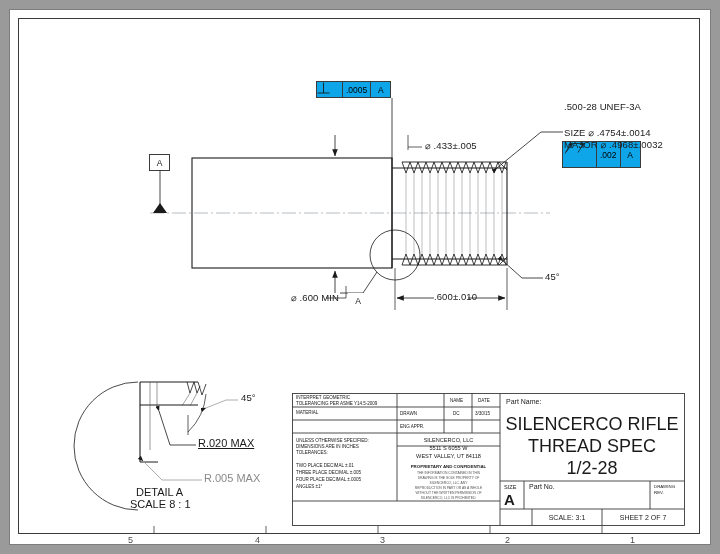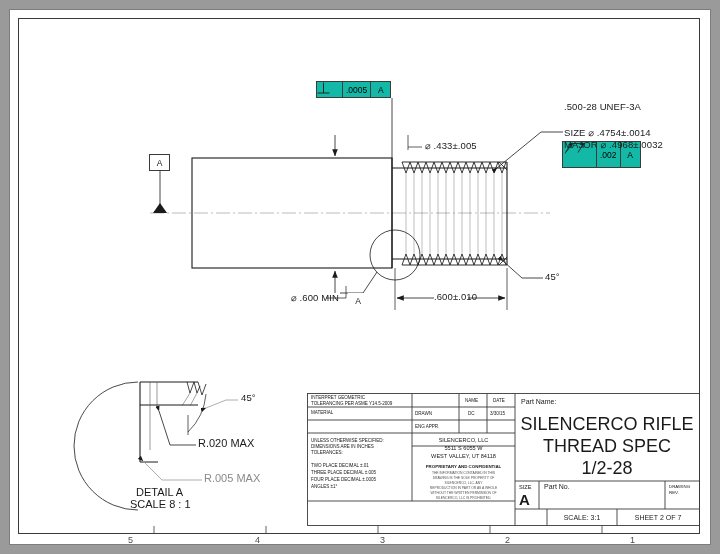--- a/index.html
+++ b/index.html
@@ -24,21 +24,21 @@
     box-sizing:border-box;
   }
   svg{position:absolute;left:0;top:0;}
   .txt{position:absolute;color:#1a1a1a;white-space:nowrap;line-height:1.12;}
   .dim{font-size:9.5px;letter-spacing:.1px;}
   .zone{font-size:9px;color:#4a4a4a;}
   .tbtxt{position:absolute;color:#1a1a1a;white-space:nowrap;line-height:1.15;}
   .tiny{font-size:4.6px;letter-spacing:-.05px;}
   .sm{font-size:5.6px;}
   .md{font-size:7px;}
-  .fcf{position:absolute;box-sizing:border-box;border:1px solid #3b3b3b;display:flex;align-items:stretch;background:#14b8a6;}
+  .fcf{position:absolute;box-sizing:border-box;border:1px solid #3b3b3b;display:flex;align-items:stretch;background:#0ea5e9;}
   .fcf > div{display:flex;align-items:center;justify-content:center;border-right:1px solid #3b3b3b;padding:0 3px;font-size:8.5px;}
   .fcf > div:last-child{border-right:none;}
   .datbox{position:absolute;box-sizing:border-box;border:1px solid #3b3b3b;background:#fff;
           display:flex;align-items:center;justify-content:center;font-size:8.5px;color:#1a1a1a;}
   .center{text-align:center;}
 </style>
 </head>
 <body>
 
 <div id="sheet">
@@ -194,32 +194,32 @@
 
   <div class="txt dim" style="left:554px;top:92px;">.500-28 UNEF-3A</div>
   <div class="txt dim" style="left:554px;top:106px;margin-top:24px;">MAJOR  ⌀ .4968±.0032</div>
   <div class="txt dim" style="left:554px;top:118px;">SIZE  ⌀ .4754±.0014</div>
 
   <div class="txt dim" style="left:535px;top:262px;">45°</div>
 
   <div class="txt dim" style="left:424px;top:282px;">.600±.010</div>
 
   <div class="txt dim" style="left:231px;top:383px;">45°</div>
-  <div class="txt" style="left:188px;top:427px;font-size:11px;">R.020 MAX</div>
+  <div class="txt" style="left:188px;top:427px;font-size:11px;text-decoration:underline;">R.020 MAX</div>
   <div class="txt" style="left:194px;top:462px;font-size:11px;color:#8a8a8a;">R.005 MAX</div>
   <div class="txt center" style="left:126px;top:476px;font-size:11px;">DETAIL A</div>
   <div class="txt center" style="left:120px;top:488px;font-size:11px;">SCALE 8 : 1</div>
 
   <div class="txt zone" style="left:118px;top:525px;">5</div>
   <div class="txt zone" style="left:245px;top:525px;">4</div>
   <div class="txt zone" style="left:370px;top:525px;">3</div>
   <div class="txt zone" style="left:495px;top:525px;">2</div>
   <div class="txt zone" style="left:620px;top:525px;">1</div>
 
-  <div style="position:absolute;left:297px;top:383px;width:393px;height:93px;">
+  <div style="position:absolute;left:282px;top:383px;width:393px;height:93px;">
     <svg width="393" height="133">
       <g stroke="#3b3b3b" stroke-width="0.9" fill="none">
 
         <rect x="0.5" y="0.5" width="392" height="132"></rect>
 
         <line x1="105" y1="0.5" x2="105" y2="108"></line>
         <line x1="208" y1="0.5" x2="208" y2="132.5"></line>
         <line x1="152" y1="0.5" x2="152" y2="40"></line>
         <line x1="180" y1="0.5" x2="180" y2="40"></line>
         <line x1="232" y1="88" x2="232" y2="116"></line>

